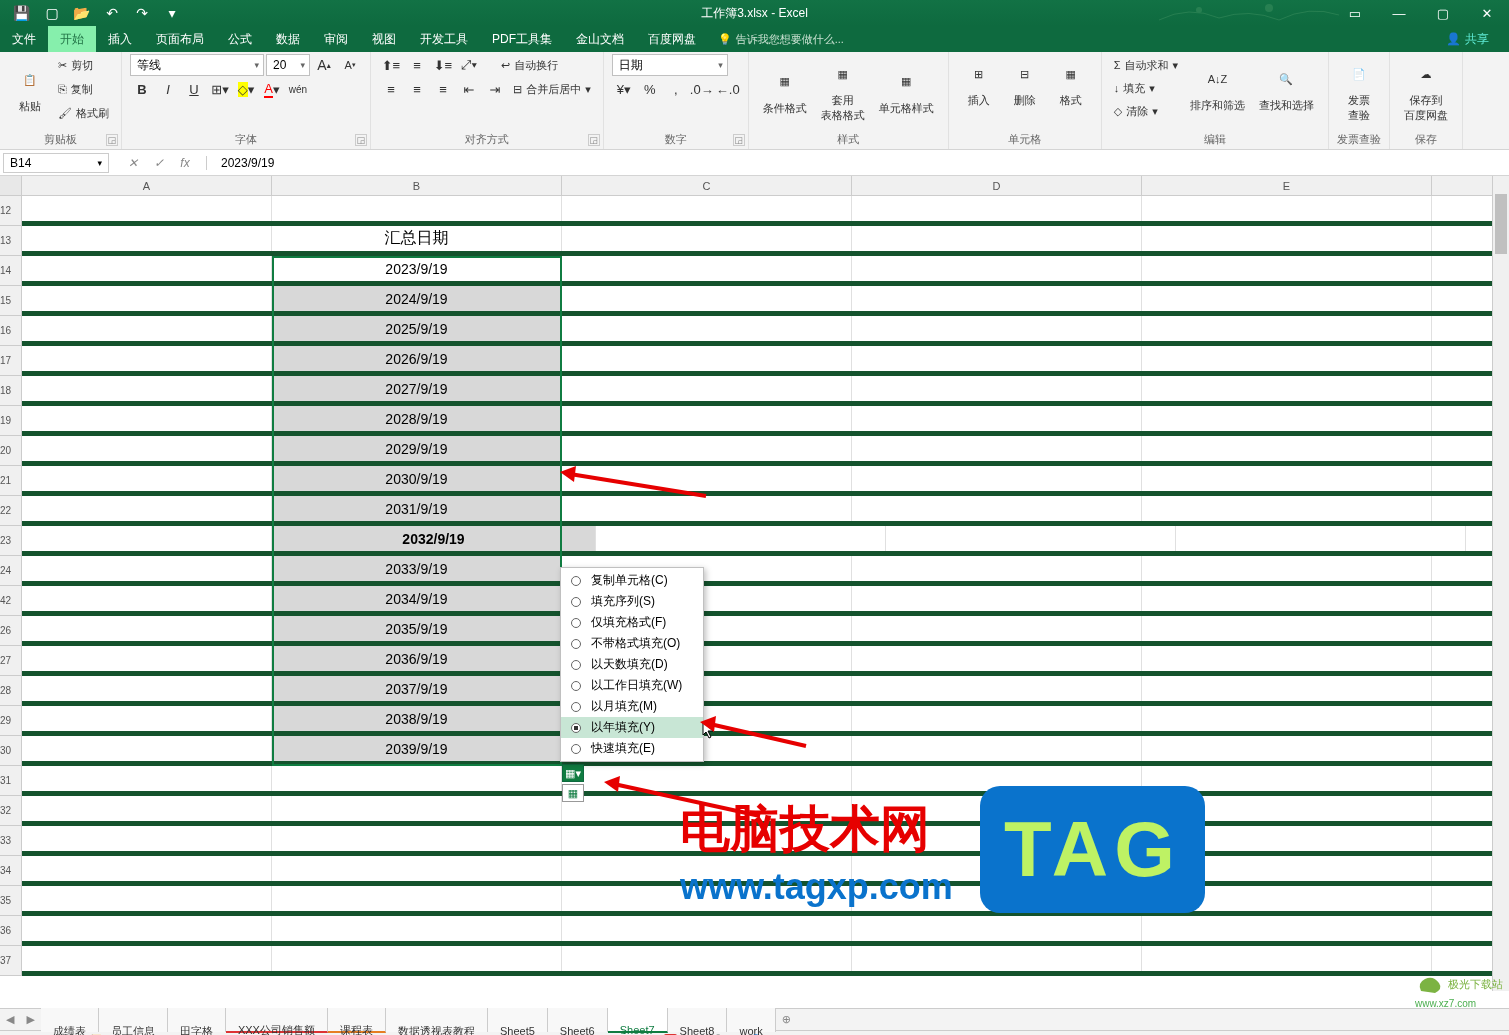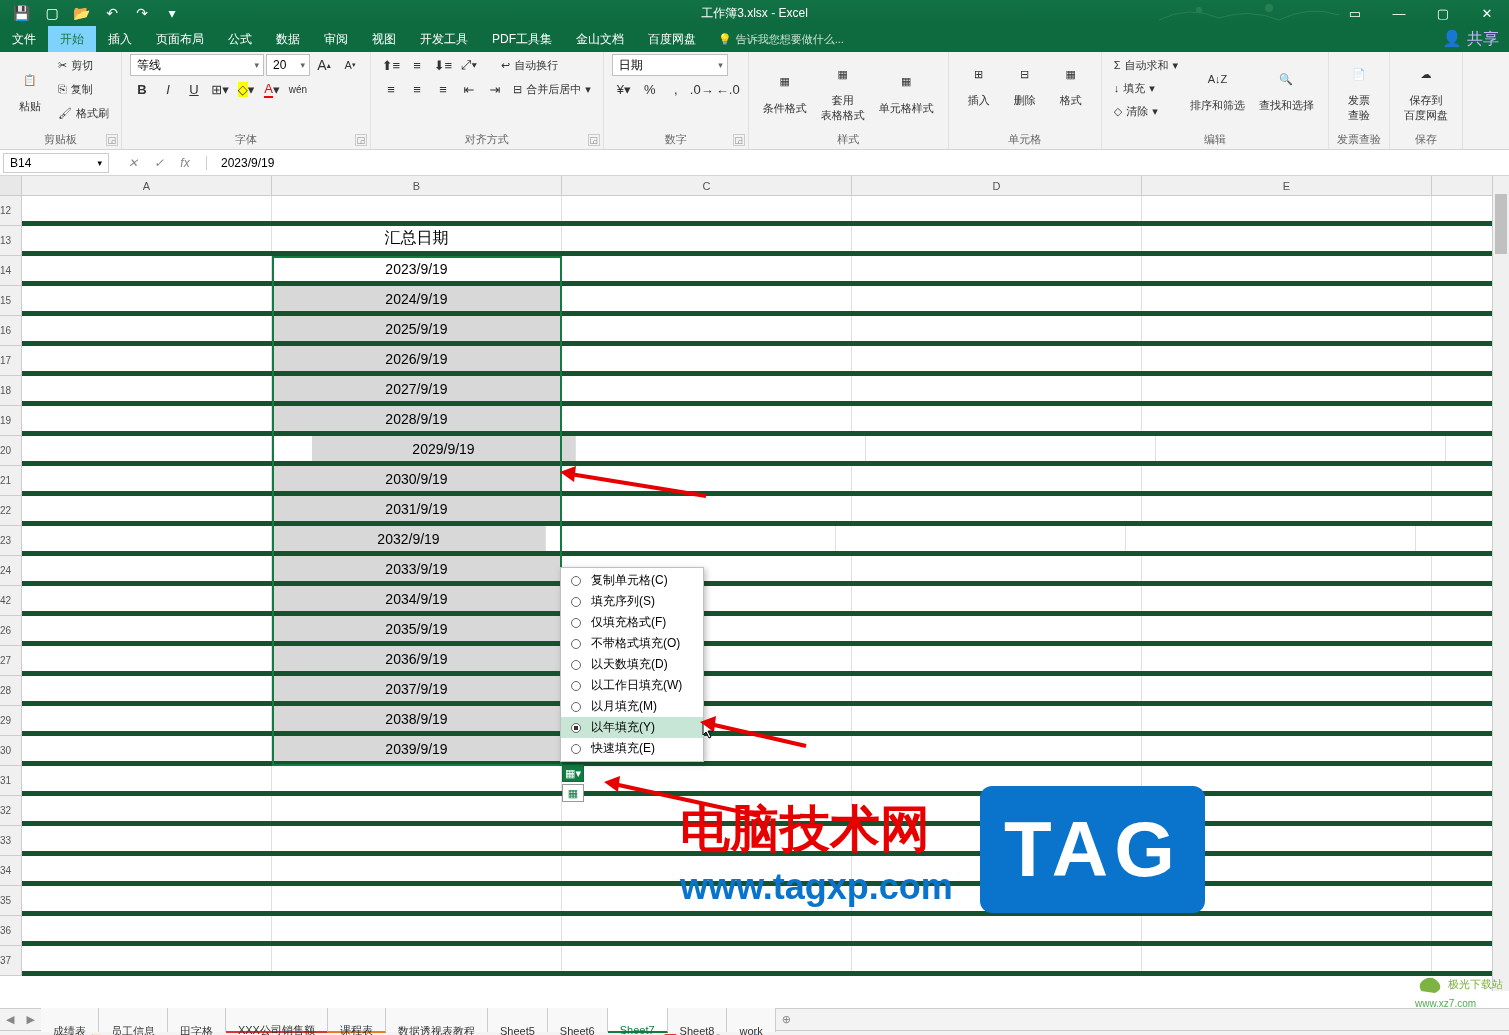--- a/index.html
+++ b/index.html
@@ -7,23 +7,23 @@
 .titlebar{height:26px;background:linear-gradient(#127245,#0e6a3f);display:flex;align-items:center;color:#fff;font-size:12px;position:relative}
 .qat{display:flex;gap:2px;padding-left:8px}
 .qat .qbtn{width:28px;height:22px;display:flex;align-items:center;justify-content:center;color:#fff;font-size:14px}
 .titlebar .docname{position:absolute;left:50%;transform:translateX(-50%);font-size:12px}
 .winctl{position:absolute;right:0;display:flex}
 .winctl div{width:44px;height:26px;display:flex;align-items:center;justify-content:center;font-size:13px}
 .decor{position:absolute;right:160px;top:0;width:200px;height:26px;opacity:.4}
 .menubar{height:26px;background:#0e6a3f;display:flex;align-items:center;font-size:12px;color:#fff}
 .menubar .tab{padding:0 12px;height:26px;display:flex;align-items:center}
 .menubar .tab.file{background:#0e6a3f}
-.menubar .tab.active{background:#7dd3fc;color:#217346}
+.menubar .tab.active{background:#86efac;color:#217346}
 .menubar .tell{margin-left:10px;color:#c8e0d0;font-size:11px;display:flex;align-items:center;gap:4px}
-.share{position:absolute;right:10px;color:#c4b5fd;font-size:16px}
+.share{position:absolute;right:20px;color:#5eead4;font-size:12px}
 .ribbon{height:98px;background:#f3f3f3;border-bottom:1px solid #d4d4d4;display:flex;font-size:11px}
 .rgroup{border-right:1px solid #e1e1e1;padding:2px 8px 0;display:flex;flex-direction:column;justify-content:space-between;position:relative}
 .rgroup .glabel{text-align:center;color:#666;font-size:11px;padding-bottom:2px}
 .rgroup .launcher{position:absolute;right:3px;bottom:3px;font-size:9px;color:#888;border:1px solid #ccc;width:12px;height:12px;text-align:center;line-height:10px}
 .rtop{display:flex;flex-direction:column;gap:2px;flex:1}
 .row{display:flex;align-items:center;gap:2px}
 .bigbtn{display:flex;flex-direction:column;align-items:center;gap:3px;padding:4px 6px;color:#333}
 .bigbtn .icn{width:32px;height:32px;display:flex;align-items:center;justify-content:center}
 .smbtn{display:flex;align-items:center;gap:4px;padding:2px 4px;color:#333;height:22px}
 .combo{border:1px solid #c0c0c0;background:#fff;height:22px;display:flex;align-items:center;padding:0 18px 0 6px;position:relative;font-size:12px}
@@ -52,21 +52,21 @@
 .autofill-btn.active{background:#107c41;border-color:#0e6a3f;color:#fff}
 .ctxmenu{position:absolute;background:#fff;border:1px solid #c0c0c0;box-shadow:2px 2px 6px rgba(0,0,0,.25);font-size:12px;width:144px;padding:2px 0}
 .ctxmenu .mi{height:21px;display:flex;align-items:center;padding:0 10px;gap:10px}
 .ctxmenu .mi.hover{background:#c8e6d5}
 .ctxmenu .radio{width:10px;height:10px;border:1px solid #666;border-radius:50%}
 .ctxmenu .radio.sel{background:radial-gradient(#333 40%,#fff 45%)}
 .arrow{position:absolute;pointer-events:none}
 .arrow svg line{stroke:#e60000;stroke-width:4}
 .arrow svg polygon{fill:#e60000}
 .watermark{position:absolute;font-size:50px;font-weight:bold;font-family:Liberation Sans, sans-serif}
-.tagbox{position:absolute;background:#0a73cc;color:#ffffff;font-size:78px;font-weight:bold;border-radius:12px;padding:18px 24px;letter-spacing:6px;font-family:Arial}
+.tagbox{position:absolute;background:#0a73cc;color:#bef264;font-size:78px;font-weight:bold;border-radius:20px;padding:18px 24px;letter-spacing:6px;font-family:Arial}
 .sheettabs{height:22px;border-top:1px solid #ccc;background:#f3f3f3;display:flex;align-items:center;font-size:11px}
 .sheettabs .nav{padding:0 6px;color:#888}
 .stab{padding:12px 12px;height:22px;line-height:22px;border-right:1px solid #ccc;color:#333;background:#f8f8f8}
 .stab.act{background:#fff;border-bottom:2px solid #107c41;color:#107c41}
 .stab.color1{border-bottom:2px solid #e67e22}
 .stab.color2{border-bottom:2px solid #d33}
 .status{height:22px;background:#f3f3f3;border-top:1px solid #ccc;display:flex;align-items:center;font-size:11px;color:#555;padding:0 10px;justify-content:space-between}
 .status .sgrp{display:flex;gap:18px}
 .vscroll{position:absolute;right:0;top:176px;width:17px;bottom:44px;background:#f0f0f0;border-left:1px solid #ccc}
 .vscroll .thumb{position:absolute;left:2px;right:2px;top:18px;height:60px;background:#c0c0c0}
@@ -397,42 +397,42 @@
           </div>
           <div class="cellrow">
             <div class="cell" style="width: 250px;"></div>
             <div class="cell fillsel" style="width: 290px;">2028/9/19</div>
             <div class="cell" style="width: 290px;"></div>
             <div class="cell" style="width: 290px;"></div>
             <div class="cell" style="width: 290px;"></div>
           </div>
           <div class="cellrow">
             <div class="cell" style="width: 250px;"></div>
-            <div class="cell fillsel" style="width: 264px; margin-left: 40px;">2029/9/19</div>
+            <div class="cell fillsel" style="width: 290px;">2029/9/19</div>
             <div class="cell" style="width: 290px;"></div>
             <div class="cell" style="width: 290px;"></div>
             <div class="cell" style="width: 290px;"></div>
           </div>
           <div class="cellrow">
             <div class="cell" style="width: 250px;"></div>
             <div class="cell fillsel" style="width: 290px;">2030/9/19</div>
             <div class="cell" style="width: 290px;"></div>
             <div class="cell" style="width: 290px;"></div>
             <div class="cell" style="width: 290px;"></div>
           </div>
           <div class="cellrow">
             <div class="cell" style="width: 250px;"></div>
             <div class="cell fillsel" style="width: 290px;">2031/9/19</div>
             <div class="cell" style="width: 290px;"></div>
             <div class="cell" style="width: 290px;"></div>
             <div class="cell" style="width: 290px;"></div>
           </div>
           <div class="cellrow">
             <div class="cell" style="width: 250px;"></div>
-            <div class="cell fillsel" style="width: 274px;">2032/9/19</div>
+            <div class="cell fillsel" style="width: 324px; font-weight: bold;">2032/9/19</div>
             <div class="cell" style="width: 290px;"></div>
             <div class="cell" style="width: 290px;"></div>
             <div class="cell" style="width: 290px;"></div>
           </div>
           <div class="cellrow">
             <div class="cell" style="width: 250px;"></div>
             <div class="cell fillsel" style="width: 290px;">2033/9/19</div>
             <div class="cell" style="width: 290px;"></div>
             <div class="cell" style="width: 290px;"></div>
             <div class="cell" style="width: 290px;"></div>

